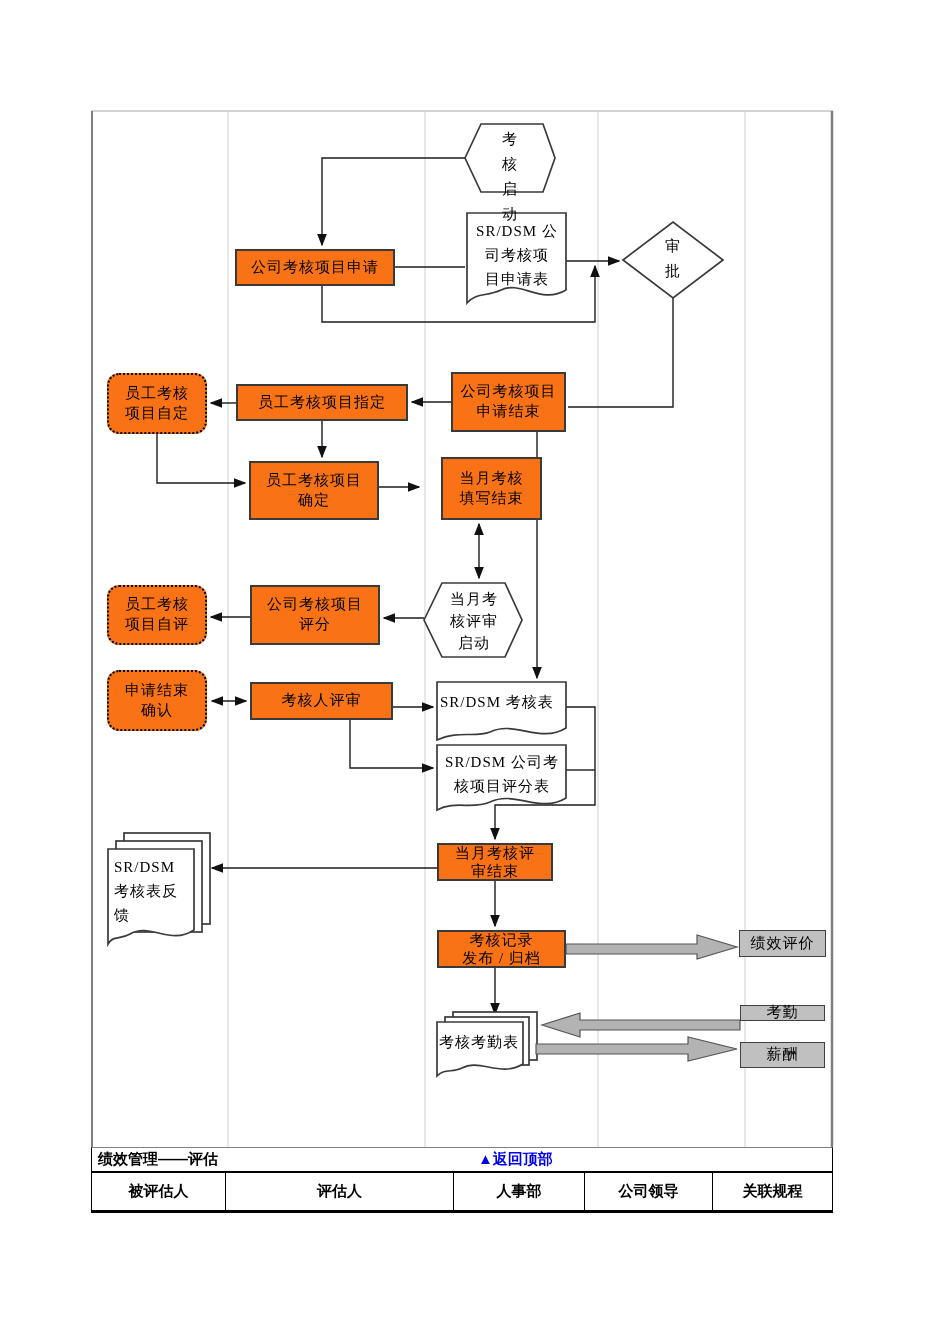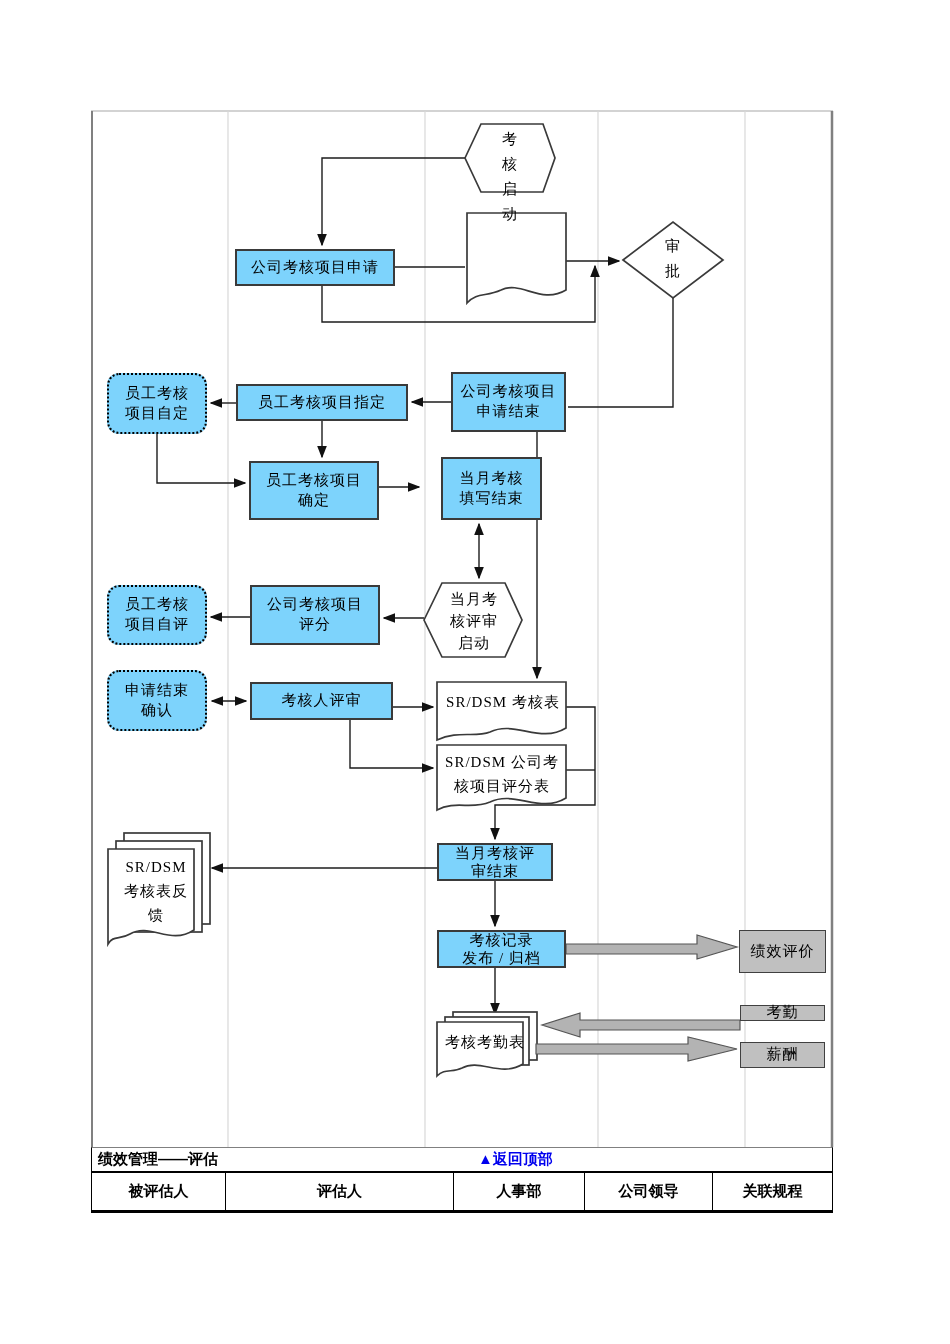--- a/index.html
+++ b/index.html
@@ -1,25 +1,25 @@
 <!DOCTYPE html>
 <html><head>
 <meta charset="utf-8">
 <style>
   html,body{margin:0;padding:0;background:#fff;}
   .stage{position:relative;width:950px;height:1344px;background:#fff;overflow:hidden;
          font-family:"Liberation Serif","DejaVu Serif",serif;color:#000;}
   svg.overlay{position:absolute;left:0;top:0;pointer-events:none;}
   .node{position:absolute;box-sizing:border-box;display:flex;align-items:center;justify-content:center;
-        text-align:center;white-space:pre-line;background:#7dd3fc;border:2px solid #3a3a3a;
+        text-align:center;white-space:pre-line;background:#f97316;border:2px solid #3a3a3a;
         font-size:15px;line-height:1.32;letter-spacing:1px;}
   .dotted{border:2px dotted #000;border-radius:12px;}
   .grayb{background:#c0c0c0;border:1px solid #404040;}
   .lbl{position:absolute;font-size:15px;line-height:24px;white-space:pre-line;text-align:center;letter-spacing:1px;}
-  .lbl.left{text-align:center;font-family:Liberation Serif, serif;}
+  .lbl.left{text-align:left;font-family:Liberation Serif, serif;}
   .footer-title{position:absolute;left:91px;top:1147px;width:742px;height:25px;box-sizing:border-box;
         border:1px solid #000;border-top:1px solid #808080;background:#fff;
         font-family:"Liberation Sans","DejaVu Sans",sans-serif;font-weight:bold;font-size:15px;padding-left:32px;}
   .footer-title .t{position:absolute;left:6px;top:2px;}
   .footer-title .bk{position:absolute;left:386px;top:2px;color:#0000ee;cursor:pointer;}
   .lane-header{position:absolute;left:91px;top:1172px;width:742px;height:41px;box-sizing:border-box;
         border-left:1px solid #000;border-right:1px solid #000;border-bottom:3px solid #000;border-top:1px solid #000;
         display:flex;background:#fff;
         font-family:"Liberation Sans","DejaVu Sans",sans-serif;font-weight:bold;font-size:15px;}
   .lane-header .cell{box-sizing:border-box;border-right:1px solid #000;display:flex;align-items:center;justify-content:center;}
@@ -108,30 +108,33 @@
 项目自评</div>
   <div class="node" style="left:250px;top:585px;width:130px;height:60px;">公司考核项目
 评分</div>
   <div class="node dotted" style="left:107px;top:670px;width:100px;height:61px;">申请结束
 确认</div>
   <div class="node" style="left:250px;top:682px;width:143px;height:38px;">考核人评审</div>
   <div class="node" style="left:437px;top:843px;width:116px;height:38px;line-height:1.2;">当月考核评
 审结束</div>
   <div class="node" style="left:437px;top:930px;width:129px;height:38px;line-height:1.2;">考核记录
 发布 / 归档</div>
-  <div class="node grayb" style="left:739px;top:930px;width:87px;height:43px;">绩效评价</div>
+  <div class="node grayb" style="left:739px;top:930px;width:87px;height:27px;">绩效评价</div>
   <div class="node grayb" style="left:740px;top:1005px;width:85px;height:16px;">考勤</div>
   <div class="node grayb" style="left:740px;top:1042px;width:85px;height:26px;">薪酬</div>
 
   <div class="lbl" style="left:495px;top:127px;width:30px;line-height:25px;">考
 核
 启
 动</div>
   <div class="lbl" style="left:662px;top:234px;width:22px;line-height:25px;">审
 批</div>
+  <div class="lbl" style="left:473px;top:219px;width:88px;line-height:24px;">SR/DSM 公
+司考核项
+目申请表</div>
   <div class="lbl" style="left:445px;top:588px;width:58px;line-height:22px;">当月考
 核评审
 启动</div>
   <div class="lbl left" style="left:440px;top:692px;width:126px;line-height:20px;">SR/DSM 考核表</div>
   <div class="lbl" style="left:441px;top:750px;width:122px;line-height:24px;">SR/DSM 公司考
 核项目评分表</div>
   <div class="lbl left" style="left:114px;top:855px;width:84px;line-height:24px;">SR/DSM
 考核表反
 馈</div>
   <div class="lbl left" style="left:439px;top:1032px;width:92px;line-height:20px;">考核考勤表</div>

